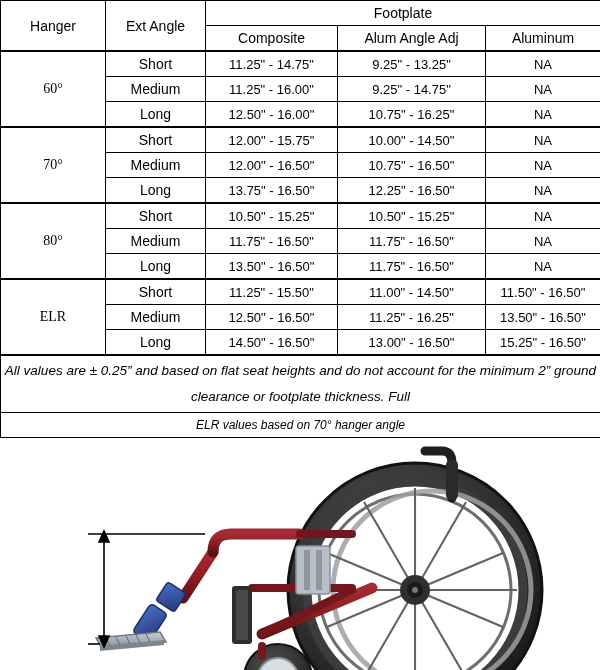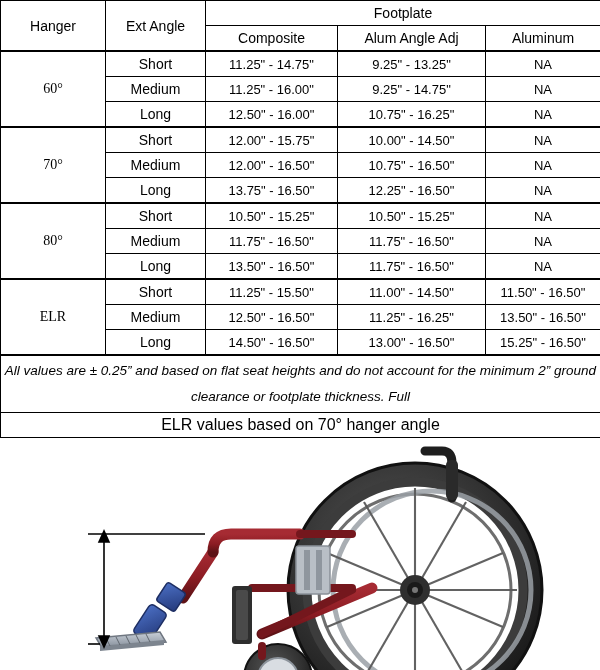--- a/index.html
+++ b/index.html
@@ -57,21 +57,22 @@
   tr.group-top td {
     border-top: 2px solid #000;
   }
   .note {
     font-style: italic;
     font-size: 13.5px;
     line-height: 26px;
     padding: 3px 6px;
   }
   .note2 {
-    font-size: 16px;
+    font-style: italic;
+    font-size: 12px;
     padding: 2px 6px;
   }
 
   
   #illo {
     position: relative;
     width: 600px;
     height: 290px;
     background: #ffffff;
     overflow: hidden;

